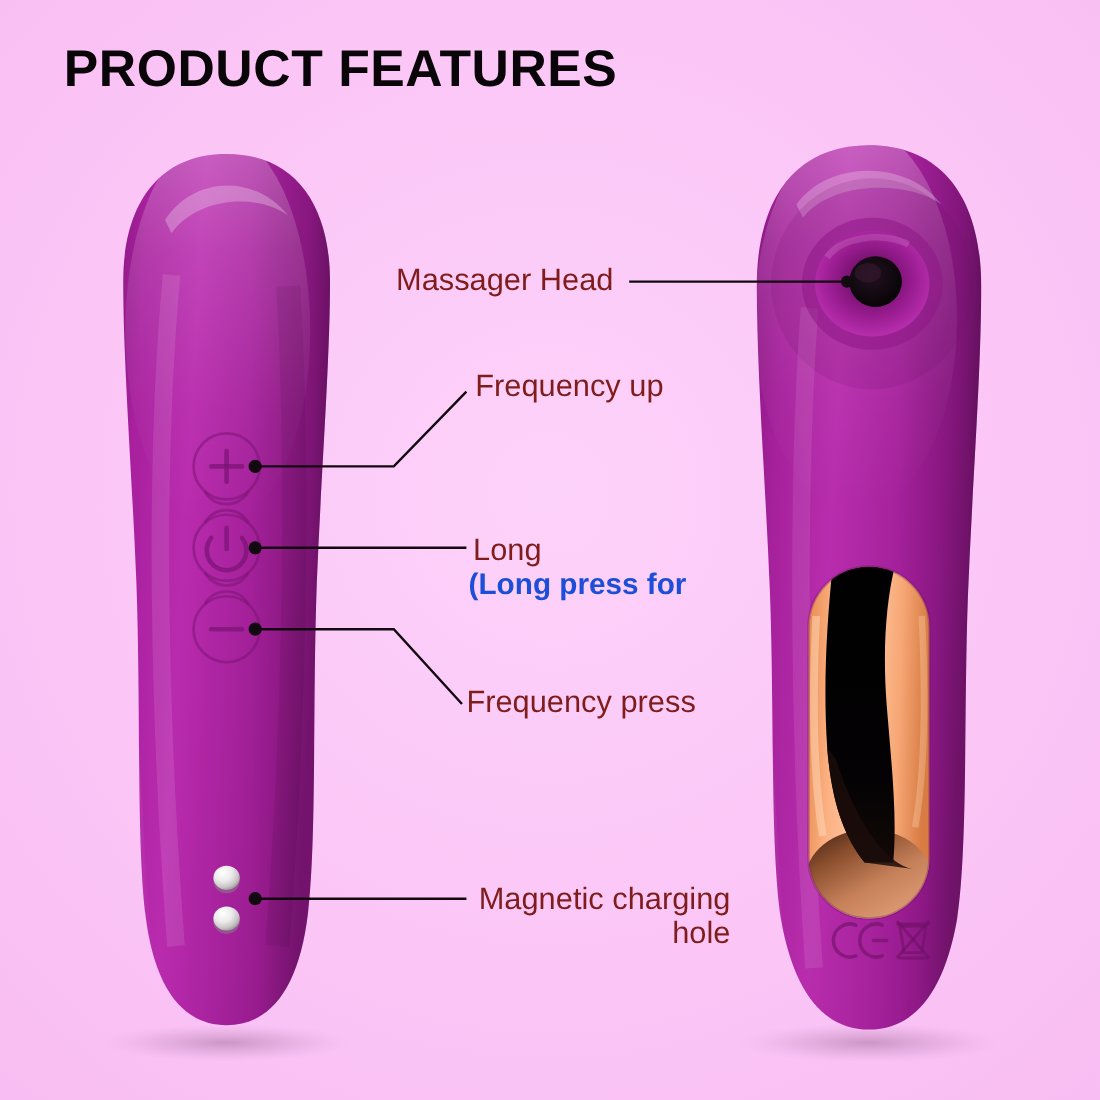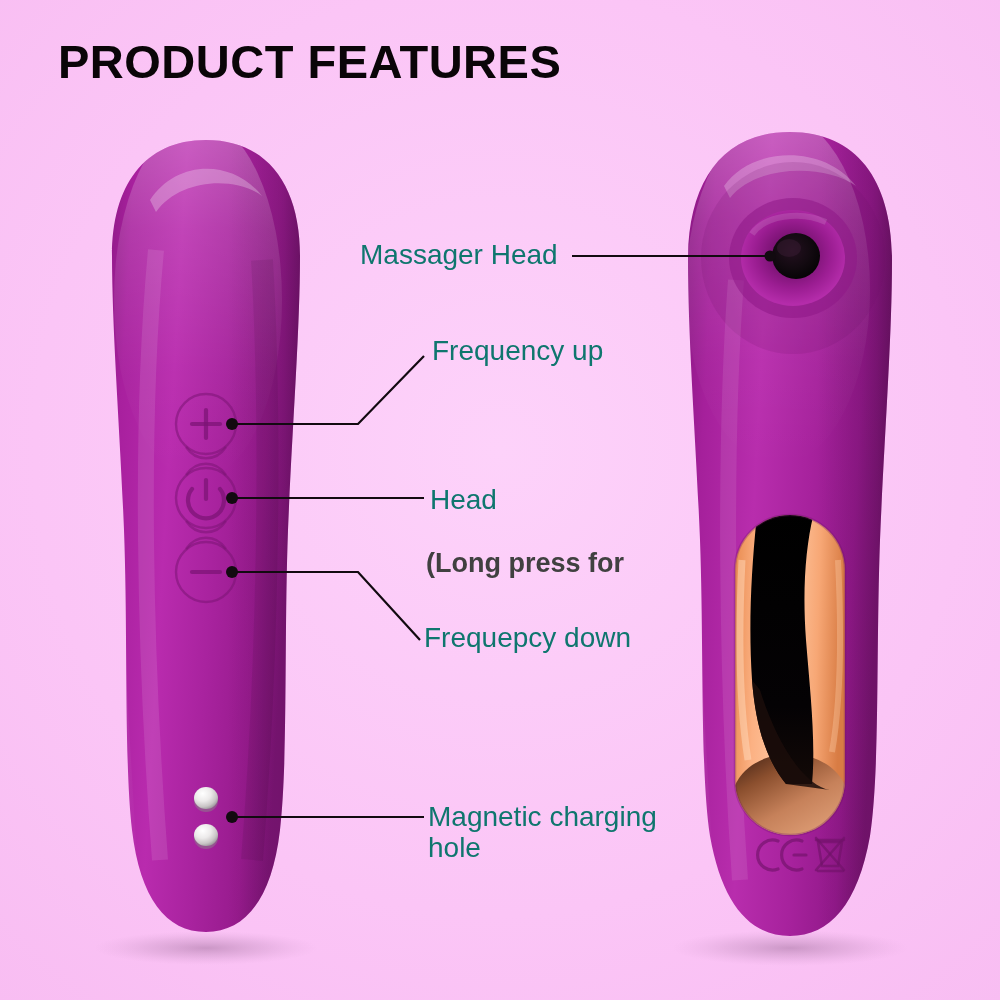--- a/index.html
+++ b/index.html
@@ -32,44 +32,44 @@
     top: 34px;
     font-size: 47px;
     font-weight: bold;
     letter-spacing: 0.5px;
     color: #0a0508;
     white-space: nowrap;
     font-family: "Liberation Sans", sans-serif;
   }
   .callout {
     position: absolute;
-    color: #0f766e;
+    color: #7f1d1d;
     font-size: 28px;
     font-weight: 400;
     white-space: nowrap;
     line-height: 1.1;
     font-family: "Liberation Sans", sans-serif;
   }
   #label-massager-head { left: 360px; top: 240px; }
   #label-frequency-up  { left: 432px; top: 336px; }
   #label-power         { left: 430px; top: 485px; }
   #label-frequency-down{ left: 424px; top: 623px; }
   #label-charging-hole {
     left: 428px; top: 802px;
     width: 236px;
-    text-align: left;
+    text-align: right;
     white-space: normal;
   }
   .note-pink {
     position: absolute;
     left: 365px;
-    top: 548px;
+    top: 516px;
     width: 320px;
     text-align: center;
-    color: #404040;
+    color: #1d4ed8;
     font-size: 27px;
     font-weight: bold;
     line-height: 1.16;
     white-space: normal;
     font-family: "Liberation Sans", sans-serif;
   }
   .note-pink span { display: block; }
 </style>
 </head>
 <body>
@@ -346,23 +346,23 @@
       </g>
     </g>
   </svg>
 
   <div class="page-title">PRODUCT FEATURES</div>
 
   <div class="callout" id="label-massager-head">Massager Head</div>
 
   <div class="callout" id="label-frequency-up">Frequency up</div>
 
-  <div class="callout" id="label-power">Head</div>
+  <div class="callout" id="label-power">Long</div>
 
   <div class="note-pink">
     <span>(Long press for</span>
   </div>
 
-  <div class="callout" id="label-frequency-down">Frequepcy down</div>
+  <div class="callout" id="label-frequency-down">Frequency press</div>
 
   <div class="callout" id="label-charging-hole">Magnetic charging hole</div>
 
 </div>
 
 </body></html>

